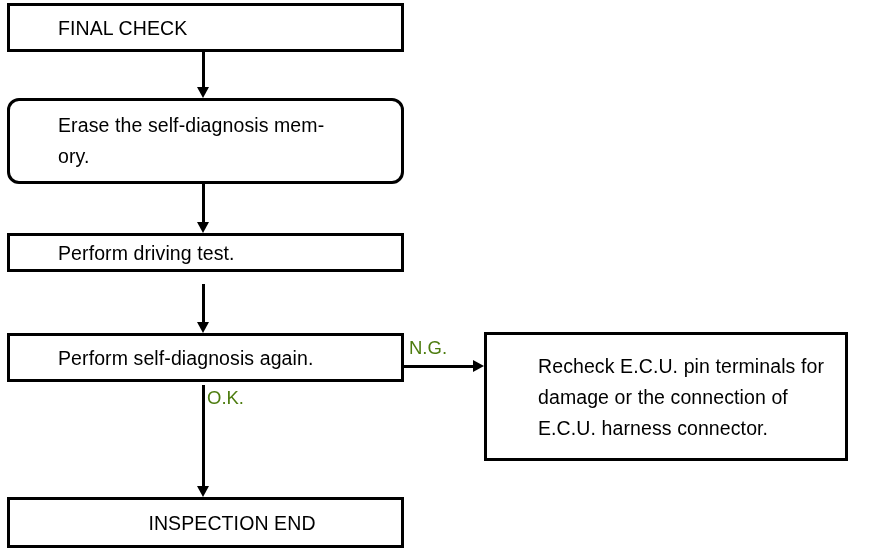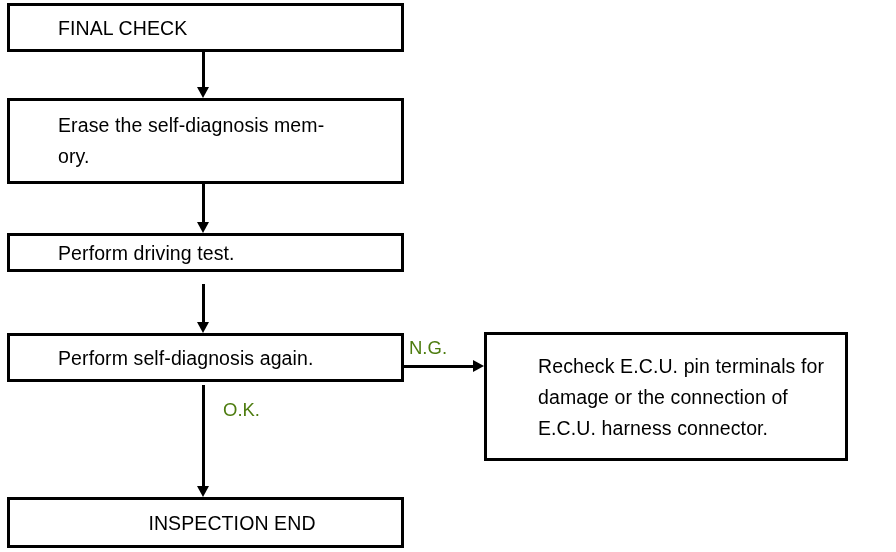--- a/index.html
+++ b/index.html
@@ -101,21 +101,21 @@
 
   <div class="node" style="left:7px; top:3px; width:397px; height:49px;">
     <div class="node-text">FINAL CHECK</div>
   </div>
 
   <div class="vconn" style="left:197px; top:52px; height:46px;">
     <div class="stem" style="height:35px;"></div>
     <div class="head"></div>
   </div>
 
-  <div class="node" style="left:7px; top:98px; width:397px; height:86px;">
+  <div class="node" style="left:7px; top:98px; width:397px; height:86px;border-radius:12px;">
     <div class="node-text">Erase the self-diagnosis mem-
 ory.</div>
   </div>
 
   <div class="vconn" style="left:197px; top:184px; height:49px;">
     <div class="stem" style="height:38px;"></div>
     <div class="head"></div>
   </div>
 
   <div class="node" style="left:7px; top:233px; width:397px; height:39px;">
@@ -140,19 +140,19 @@
   <div class="node" style="left:484px; top:332px; width:364px; height:129px;">
     <div class="node-text" style="left:14px;">Recheck E.C.U. pin terminals for
 damage or the connection of
 E.C.U. harness connector.</div>
   </div>
 
   <div class="vconn" style="left:197px; top:385px; height:112px;">
     <div class="stem" style="height:101px;"></div>
     <div class="head"></div>
   </div>
-  <div class="edge-label" style="left:207px; top:400px;margin-left:16px;">O.K.</div>
+  <div class="edge-label" style="left:207px; top:388px;">O.K.</div>
 
   <div class="node" style="left:7px; top:497px; width:397px; height:51px;">
     <div class="node-text centered">INSPECTION END</div>
   </div>
 
 </div>
 
 </body></html>

